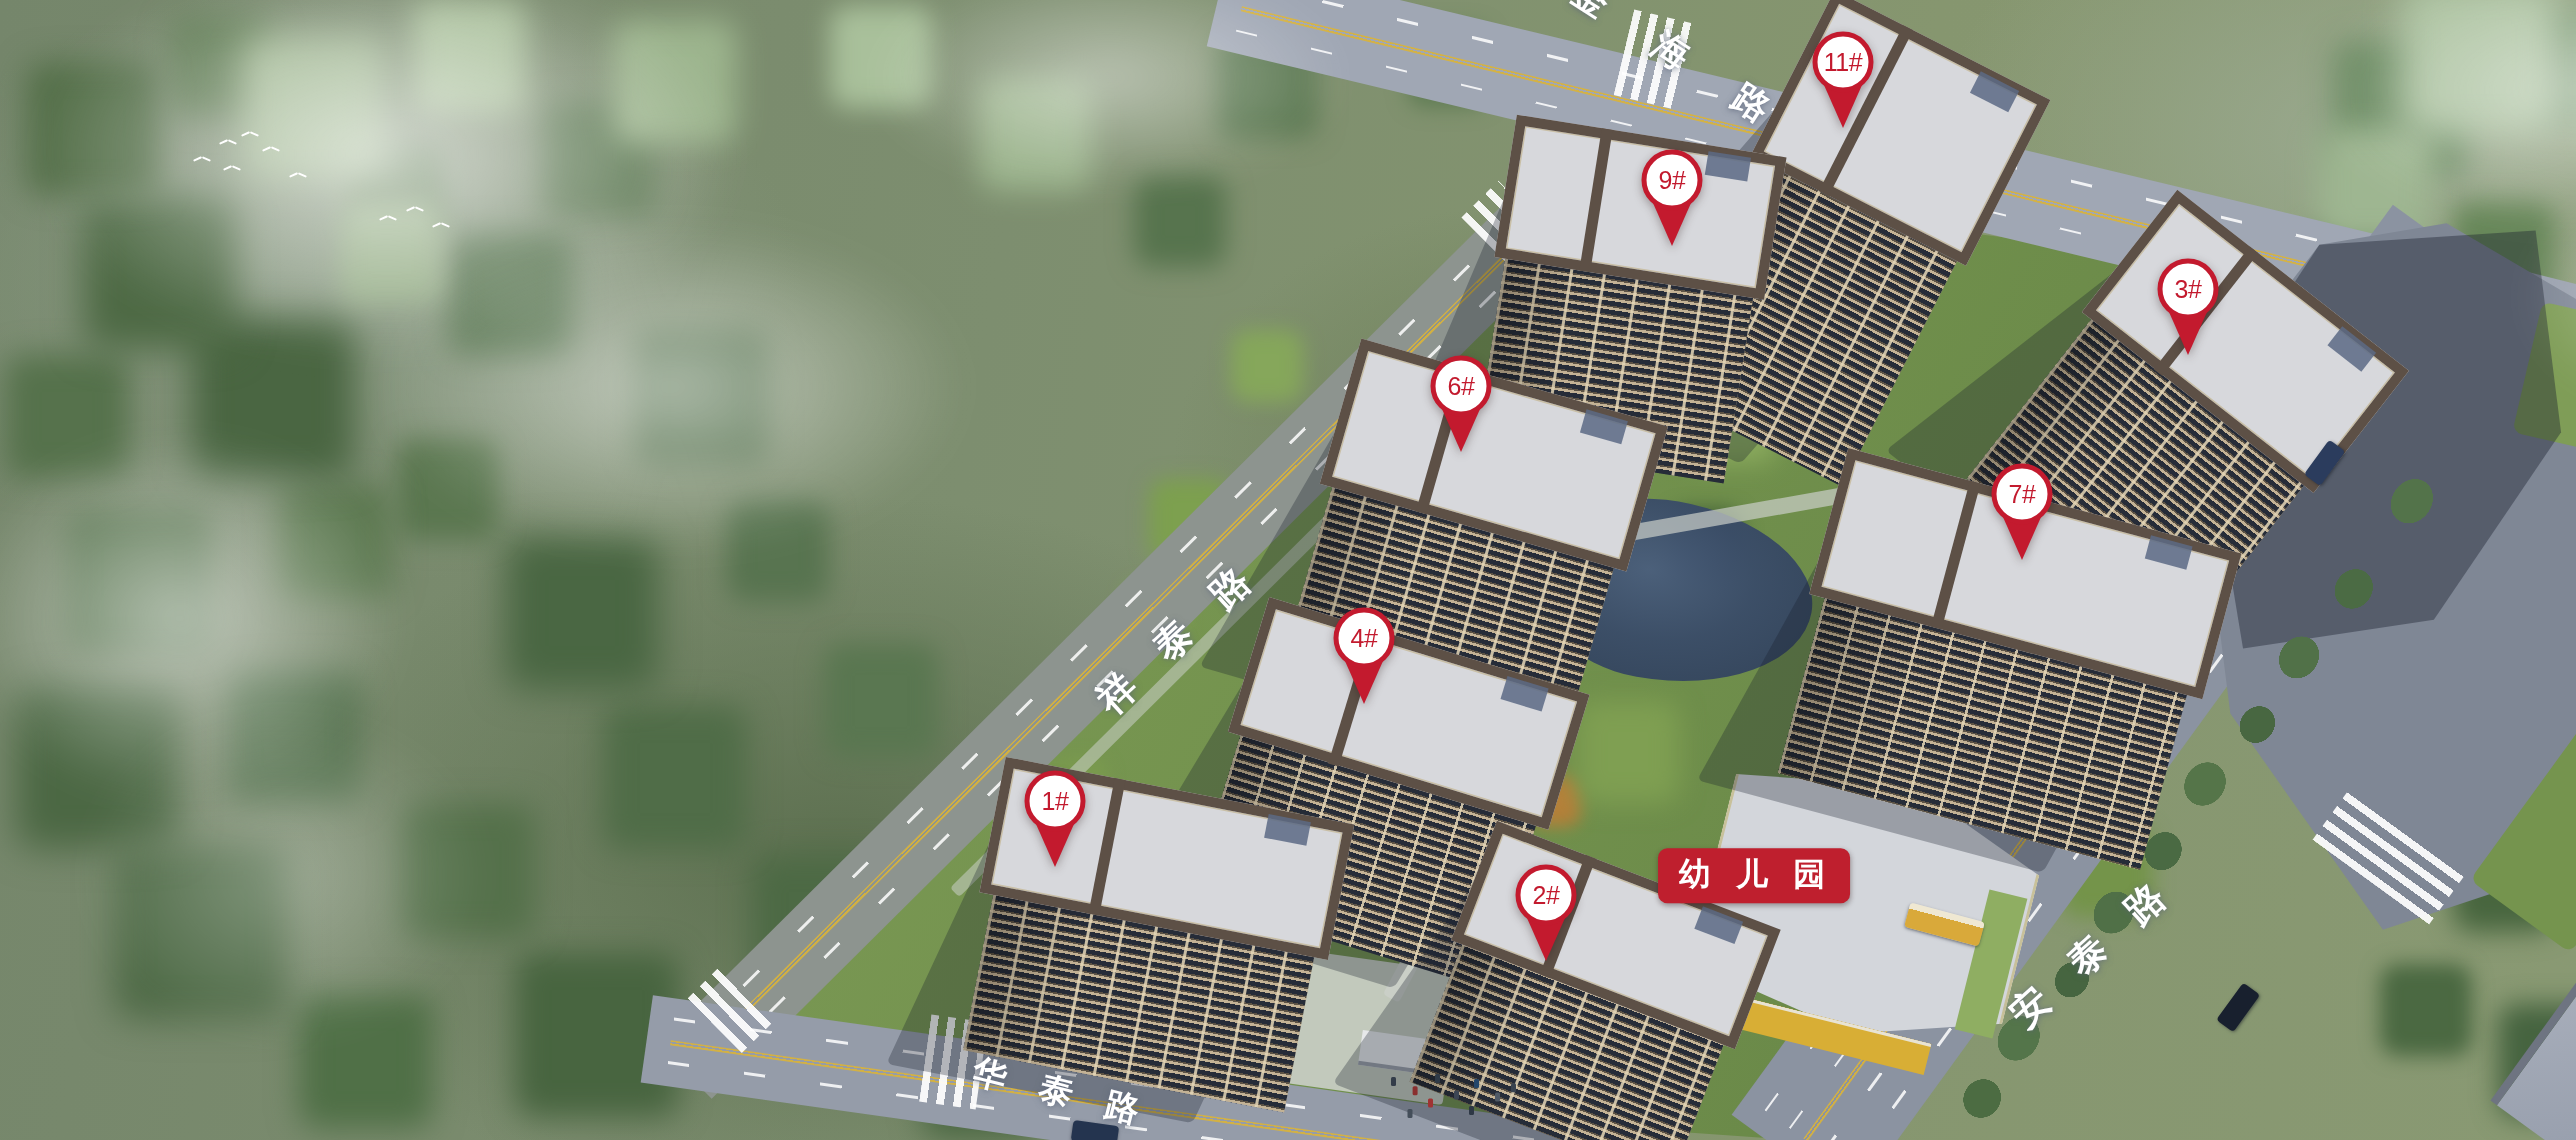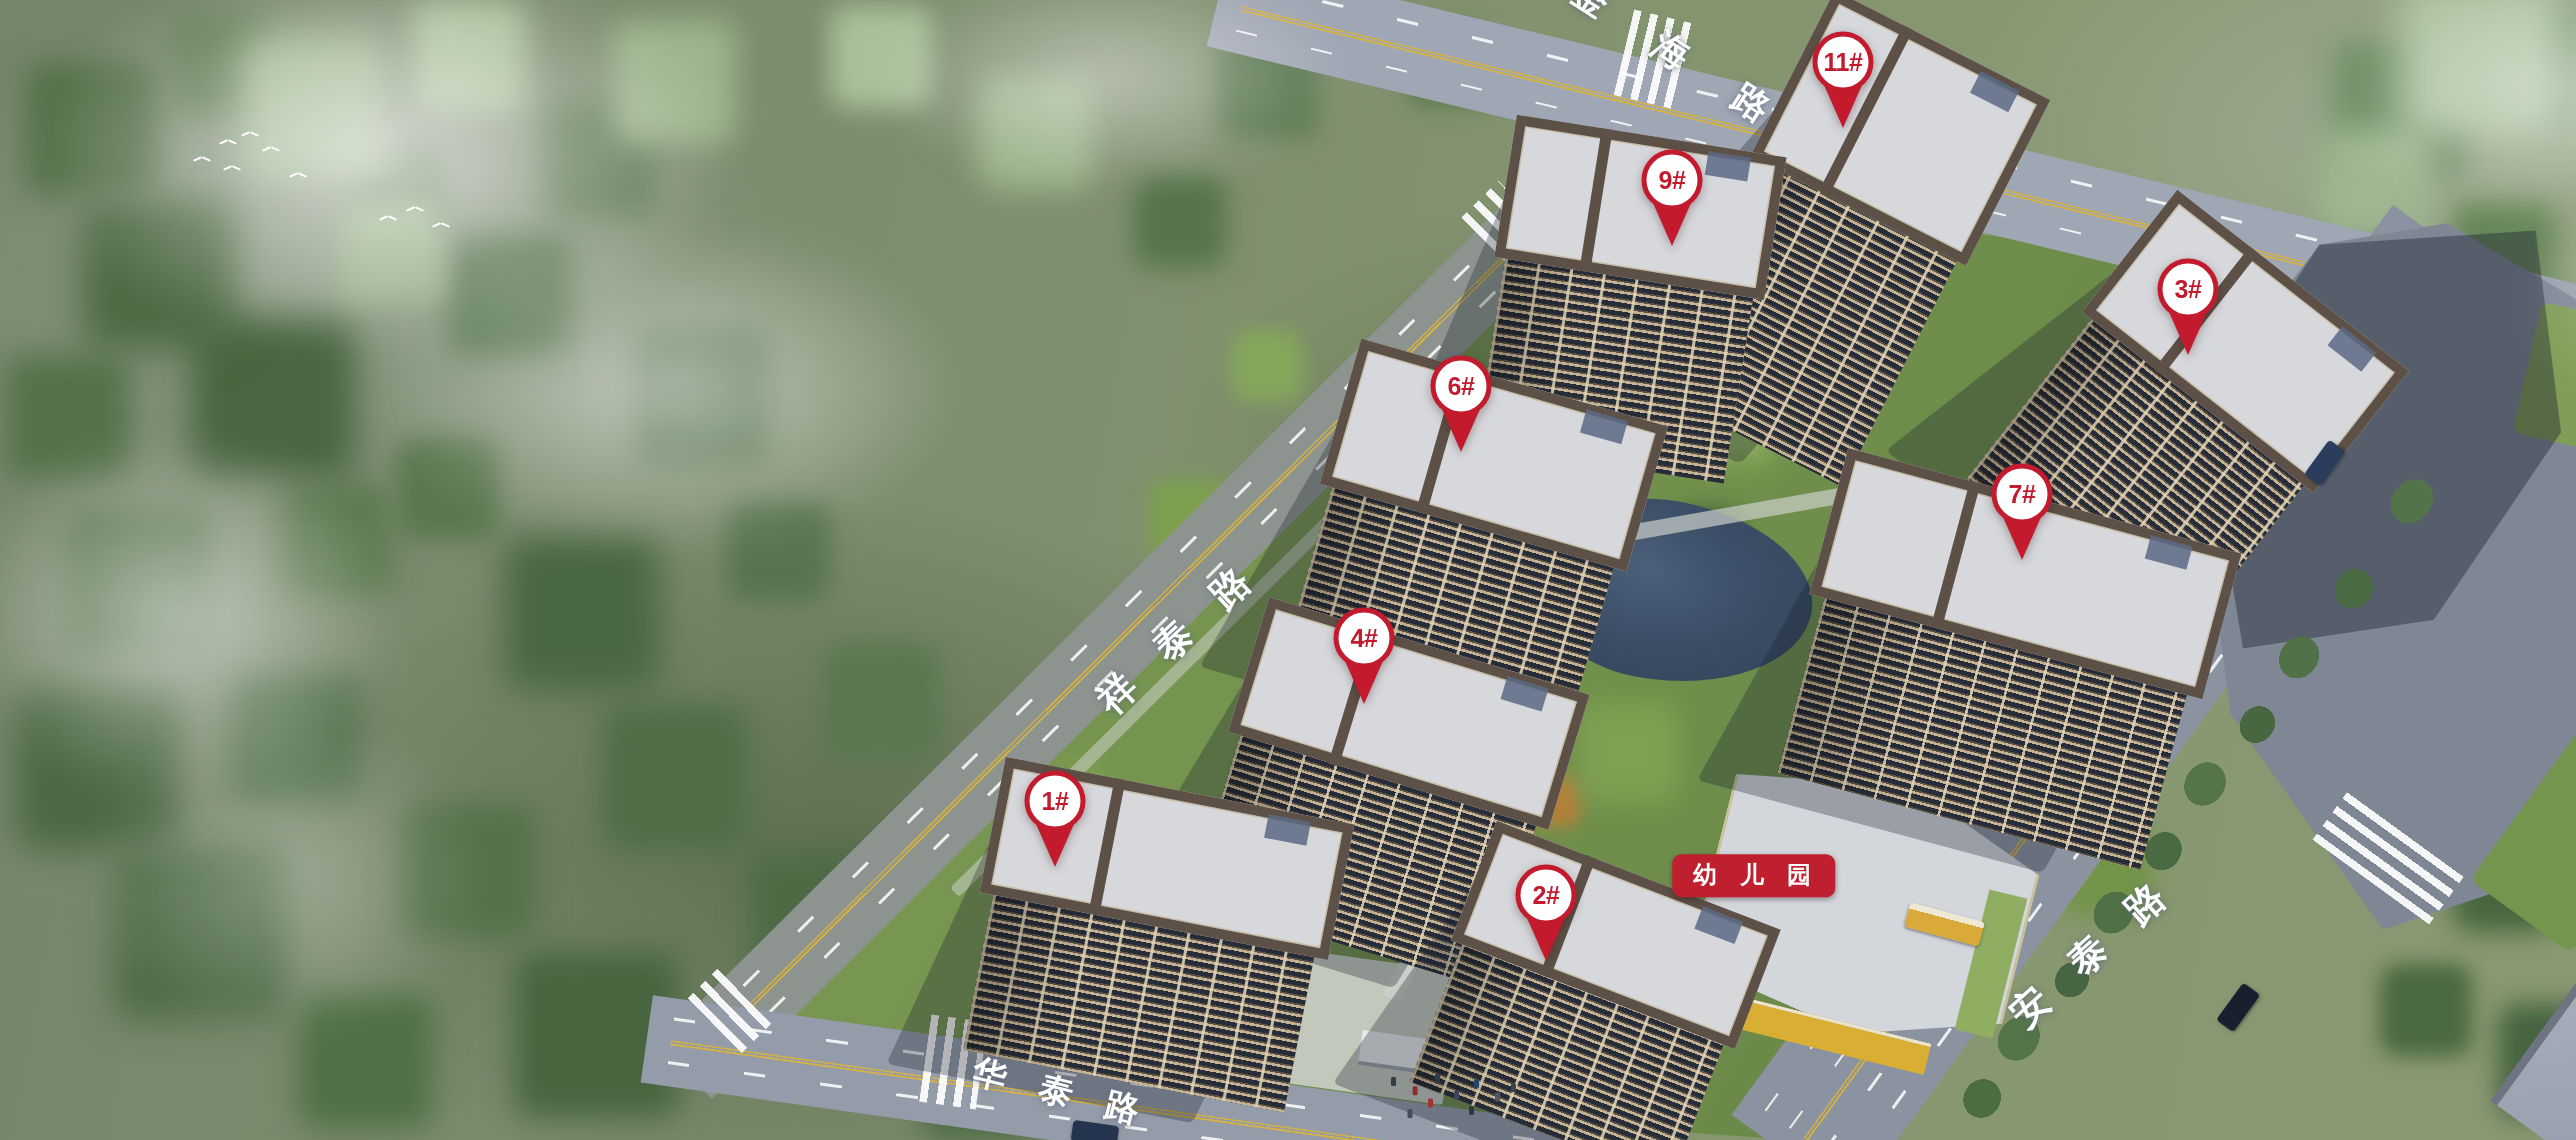--- a/index.html
+++ b/index.html
@@ -95,32 +95,32 @@
     background:radial-gradient(closest-side, rgba(255,255,255,.65), rgba(255,255,255,0) 72%);}
   .bird{z-index:9;width:17.5px;height:7.2px;}
   .bird::before,.bird::after{content:"";position:absolute;top:3.1px;width:8.8px;height:1.5px;background:#fff;border-radius:1px;}
   .bird::before{left:0;transform:rotate(-24deg);}
   .bird::after{right:0;transform:rotate(24deg);}
 
   
   .roadlabel{z-index:10;color:#fff;font-weight:700;white-space:nowrap;
     text-shadow:0 1px 6.2px rgba(90,100,120,.7), 0 0 2.1px rgba(120,130,150,.5);}
   .poi-badge{z-index:10;background:var(--badge-red,#bf1f2e);color:#fff;font-weight:700;
-    font-size:24px;letter-spacing:8.2px;padding:5.2px 16.5px 6.2px 20.6px;border-radius:9.3px;
+    font-size:32px;letter-spacing:8.2px;padding:5.2px 16.5px 6.2px 20.6px;border-radius:9.3px;
     white-space:nowrap;box-shadow:0 2.1px 5.2px rgba(40,20,20,.35);transform:translate(-50%,-50%);}
 
   
   .pin{z-index:11;transform:translate(-50%,-50%);filter:drop-shadow(0 3.1px 4.6px rgba(40,20,20,.35));}
   .pin-tail{position:absolute;left:50%;top:23px;transform:translateX(-50%);width:0;height:0;
     border-left:19.6px solid transparent;border-right:19.6px solid transparent;
     border-top:43px solid var(--pin-red,#c31a2e);}
   .pin-circle{position:absolute;left:50%;top:50%;transform:translate(-50%,-50%);
     width:61px;height:61px;background:#fff;border:5.7px solid var(--pin-red,#c31a2e);
     border-radius:50%;box-sizing:border-box;display:flex;align-items:center;justify-content:center;}
-  .pin-label{color:var(--pin-red,#c31a2e);font-size:25px;font-weight:700;letter-spacing:-0.5px;}
+  .pin-label{color:var(--pin-red,#c31a2e);font-size:25px;font-weight:400;letter-spacing:-0.5px;}
 
   .crowd{left:1391px;top:1077px;width:4.6px;height:8.8px;background:#333c49;z-index:7;border-radius:1.5px;
     box-shadow:21.6px 9.3px #8a2f2f,44px -3.1px #2f3a47,63px 13.4px #3c4654,83px 2.1px #23466b,
     104px 15.5px #505a66,37px 21.6px #a03333,78px 29px #2e3845,120px 6.2px #39434f,16.5px 32px #444e5a;}
 </style>
 </head>
 <body>
 
 <div class="scene">
 

